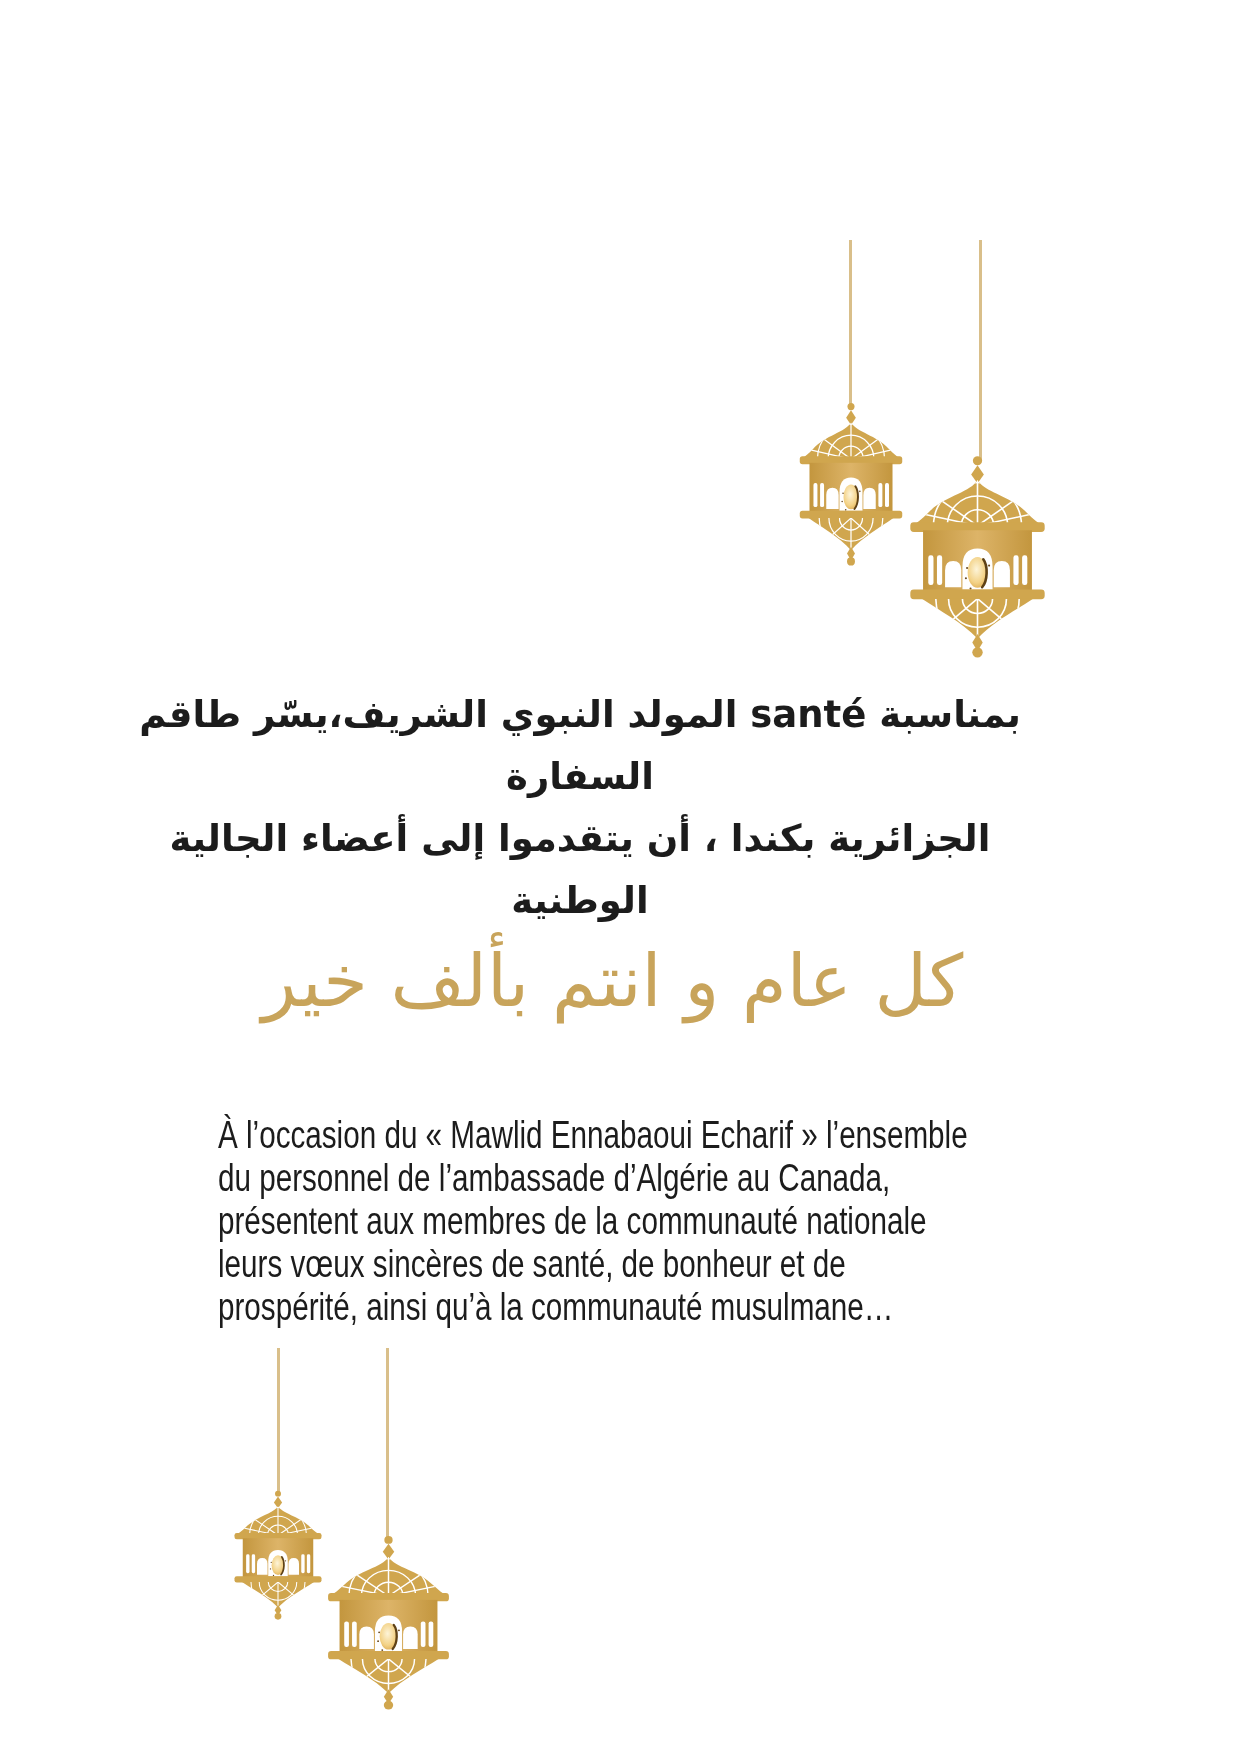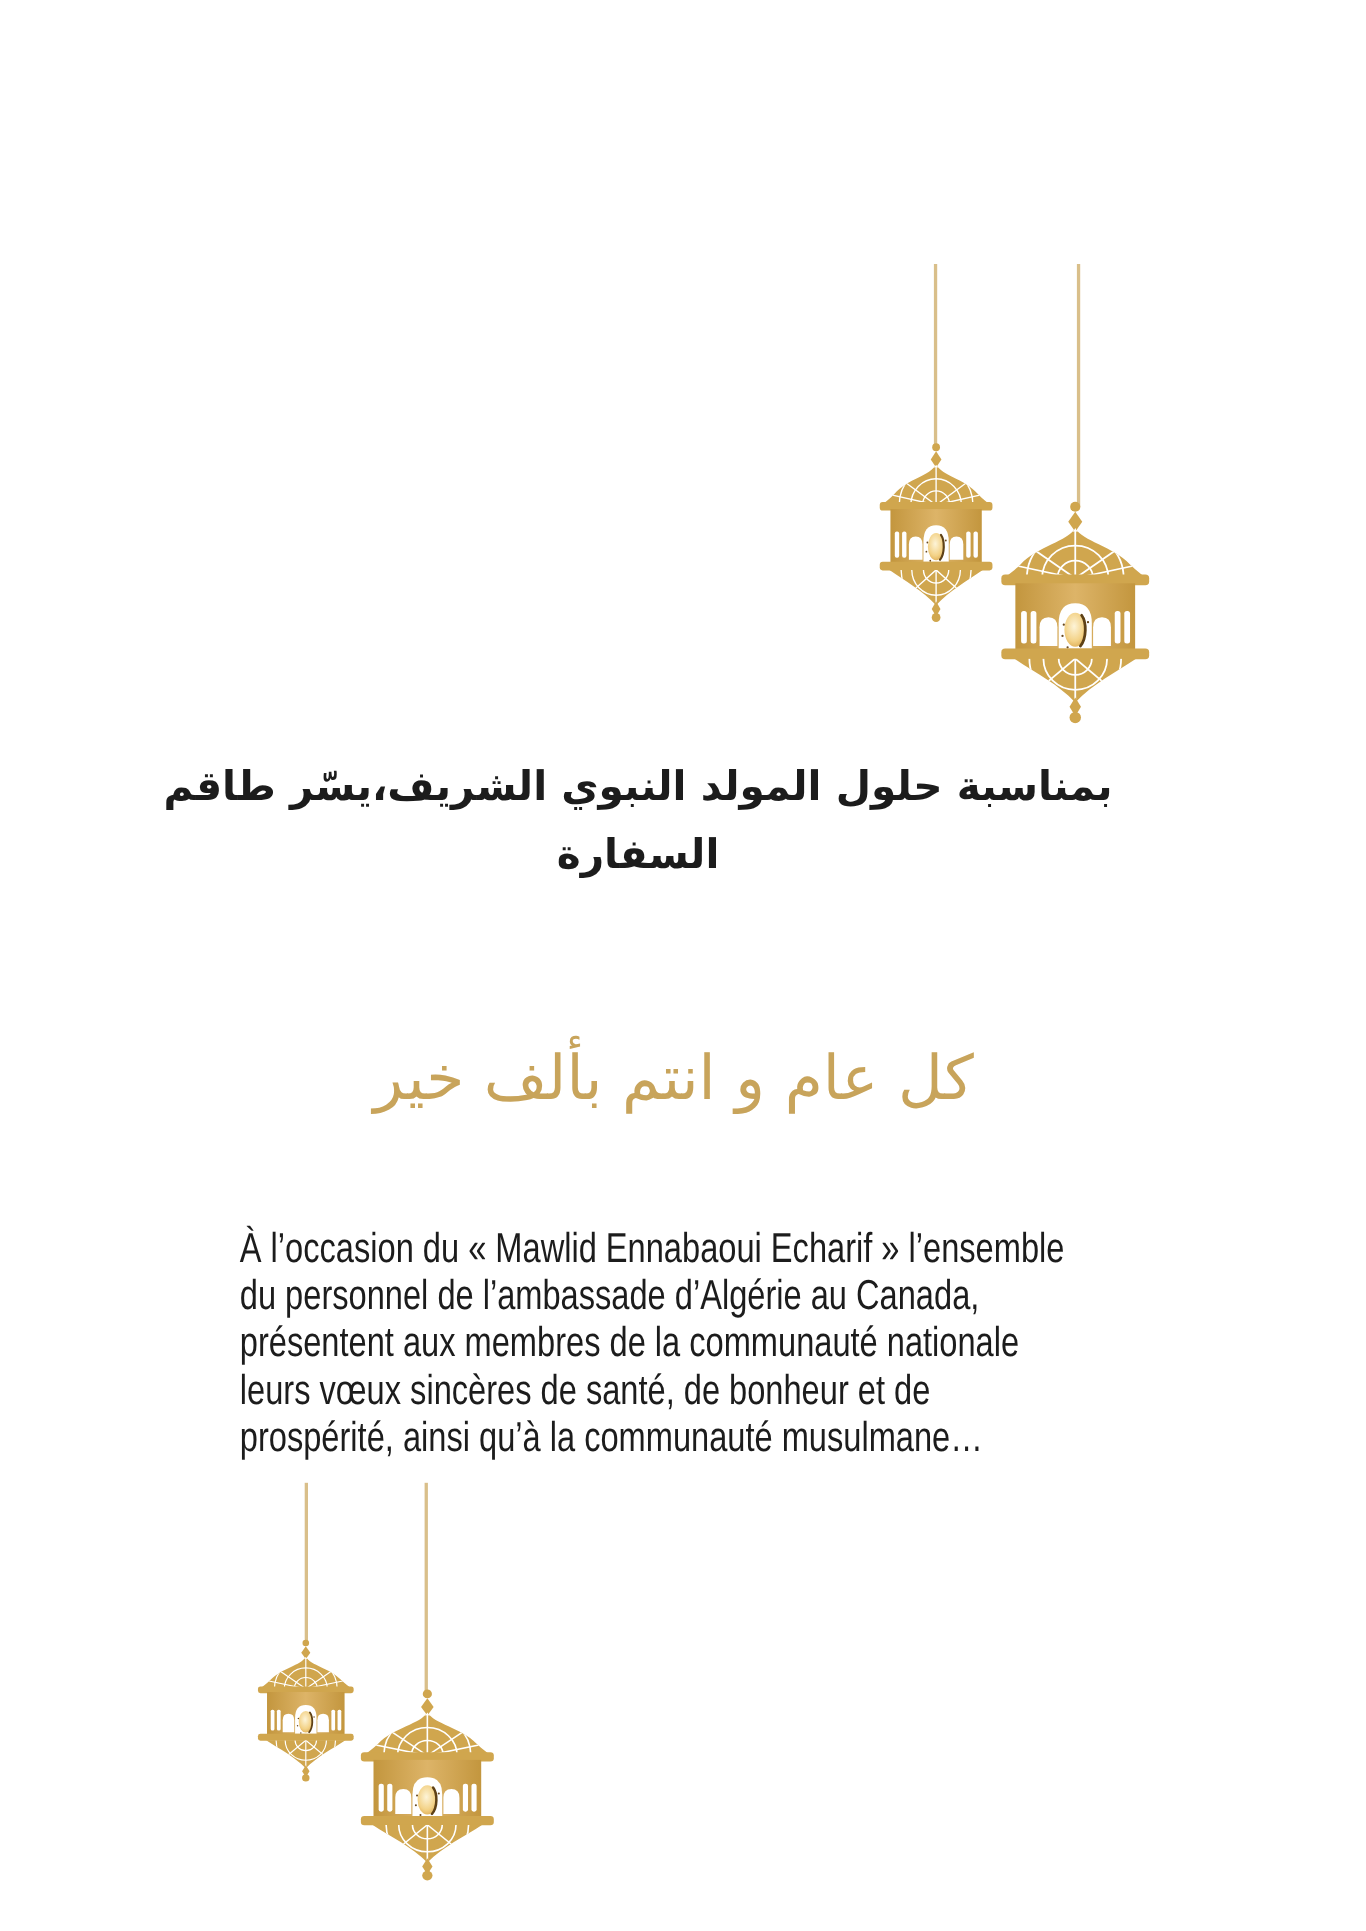--- a/index.html
+++ b/index.html
@@ -46,21 +46,21 @@
 
   
   .gold-line {
     position: absolute;
     left: 120px;
     top: 936px;
     width: 985px;
     direction: rtl;
     text-align: center;
     font-family: "DejaVu Sans", sans-serif;
-    font-size: 56px;
+    font-size: 72px;
     line-height: 90px;
     color: var(--gold-text, #c8a45b);
   }
 
   
   .french-block {
     position: absolute;
     left: 218px;
     top: 1114px;
     width: 920px;
@@ -167,21 +167,22 @@
       <use href="#lantern-sym"></use>
     </svg>
   <svg class="lantern l-c" viewBox="0 0 120 178" preserveAspectRatio="none">
       <use href="#lantern-sym"></use>
     </svg>
   <svg class="lantern l-d" viewBox="0 0 120 178" preserveAspectRatio="none">
       <use href="#lantern-sym"></use>
     </svg>
 
   <div class="arabic-block" dir="rtl" lang="ar">
-    <div>بمناسبة حلول المولد النبوي الشريف،يسّر طاقم السفارة</div>
+    <div>بمناسبة santé المولد النبوي الشريف،يسّر طاقم السفارة</div>
+    <div>الجزائرية بكندا ، أن يتقدموا إلى أعضاء الجالية الوطنية</div>
   </div>
 
   <div class="gold-line" dir="rtl" lang="ar">كل عام و انتم بألف خير</div>
 
   <div class="french-block" lang="fr">
     <div>À l’occasion du « Mawlid Ennabaoui Echarif » l’ensemble</div>
     <div>du personnel de l’ambassade d’Algérie au Canada,</div>
     <div>présentent aux membres de la communauté nationale</div>
     <div>leurs vœux sincères de santé, de bonheur et de</div>
     <div>prospérité, ainsi qu’à la communauté musulmane…</div>

